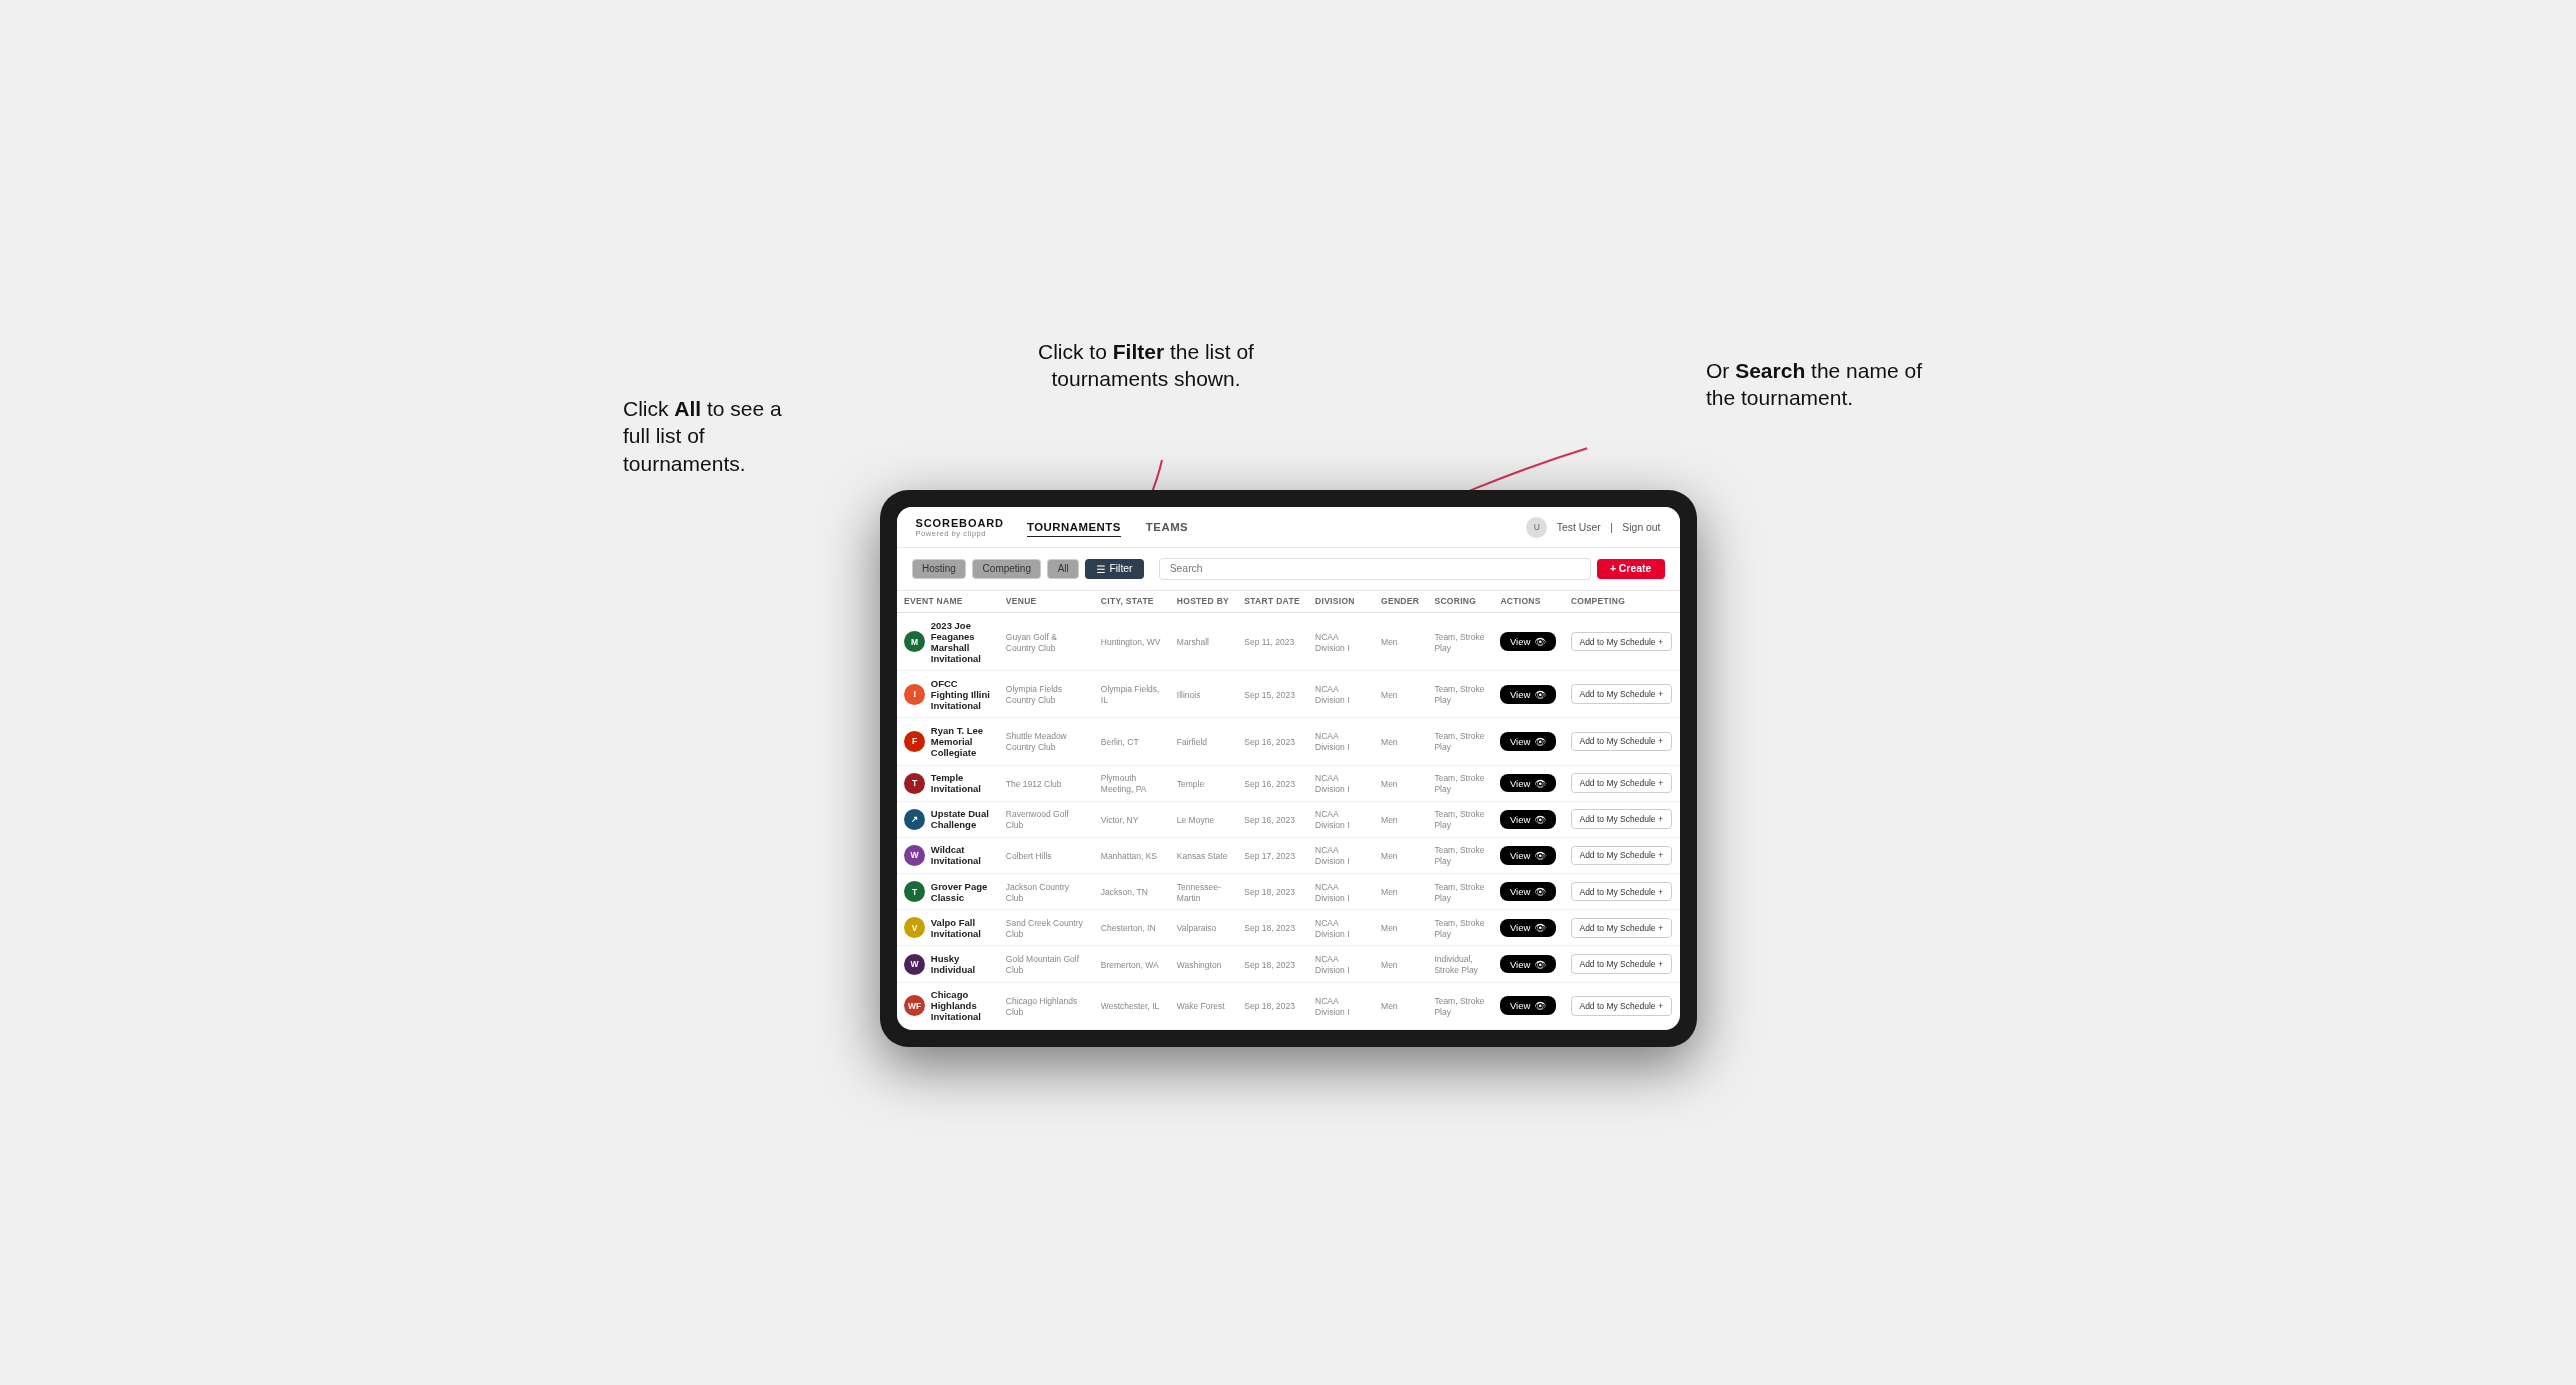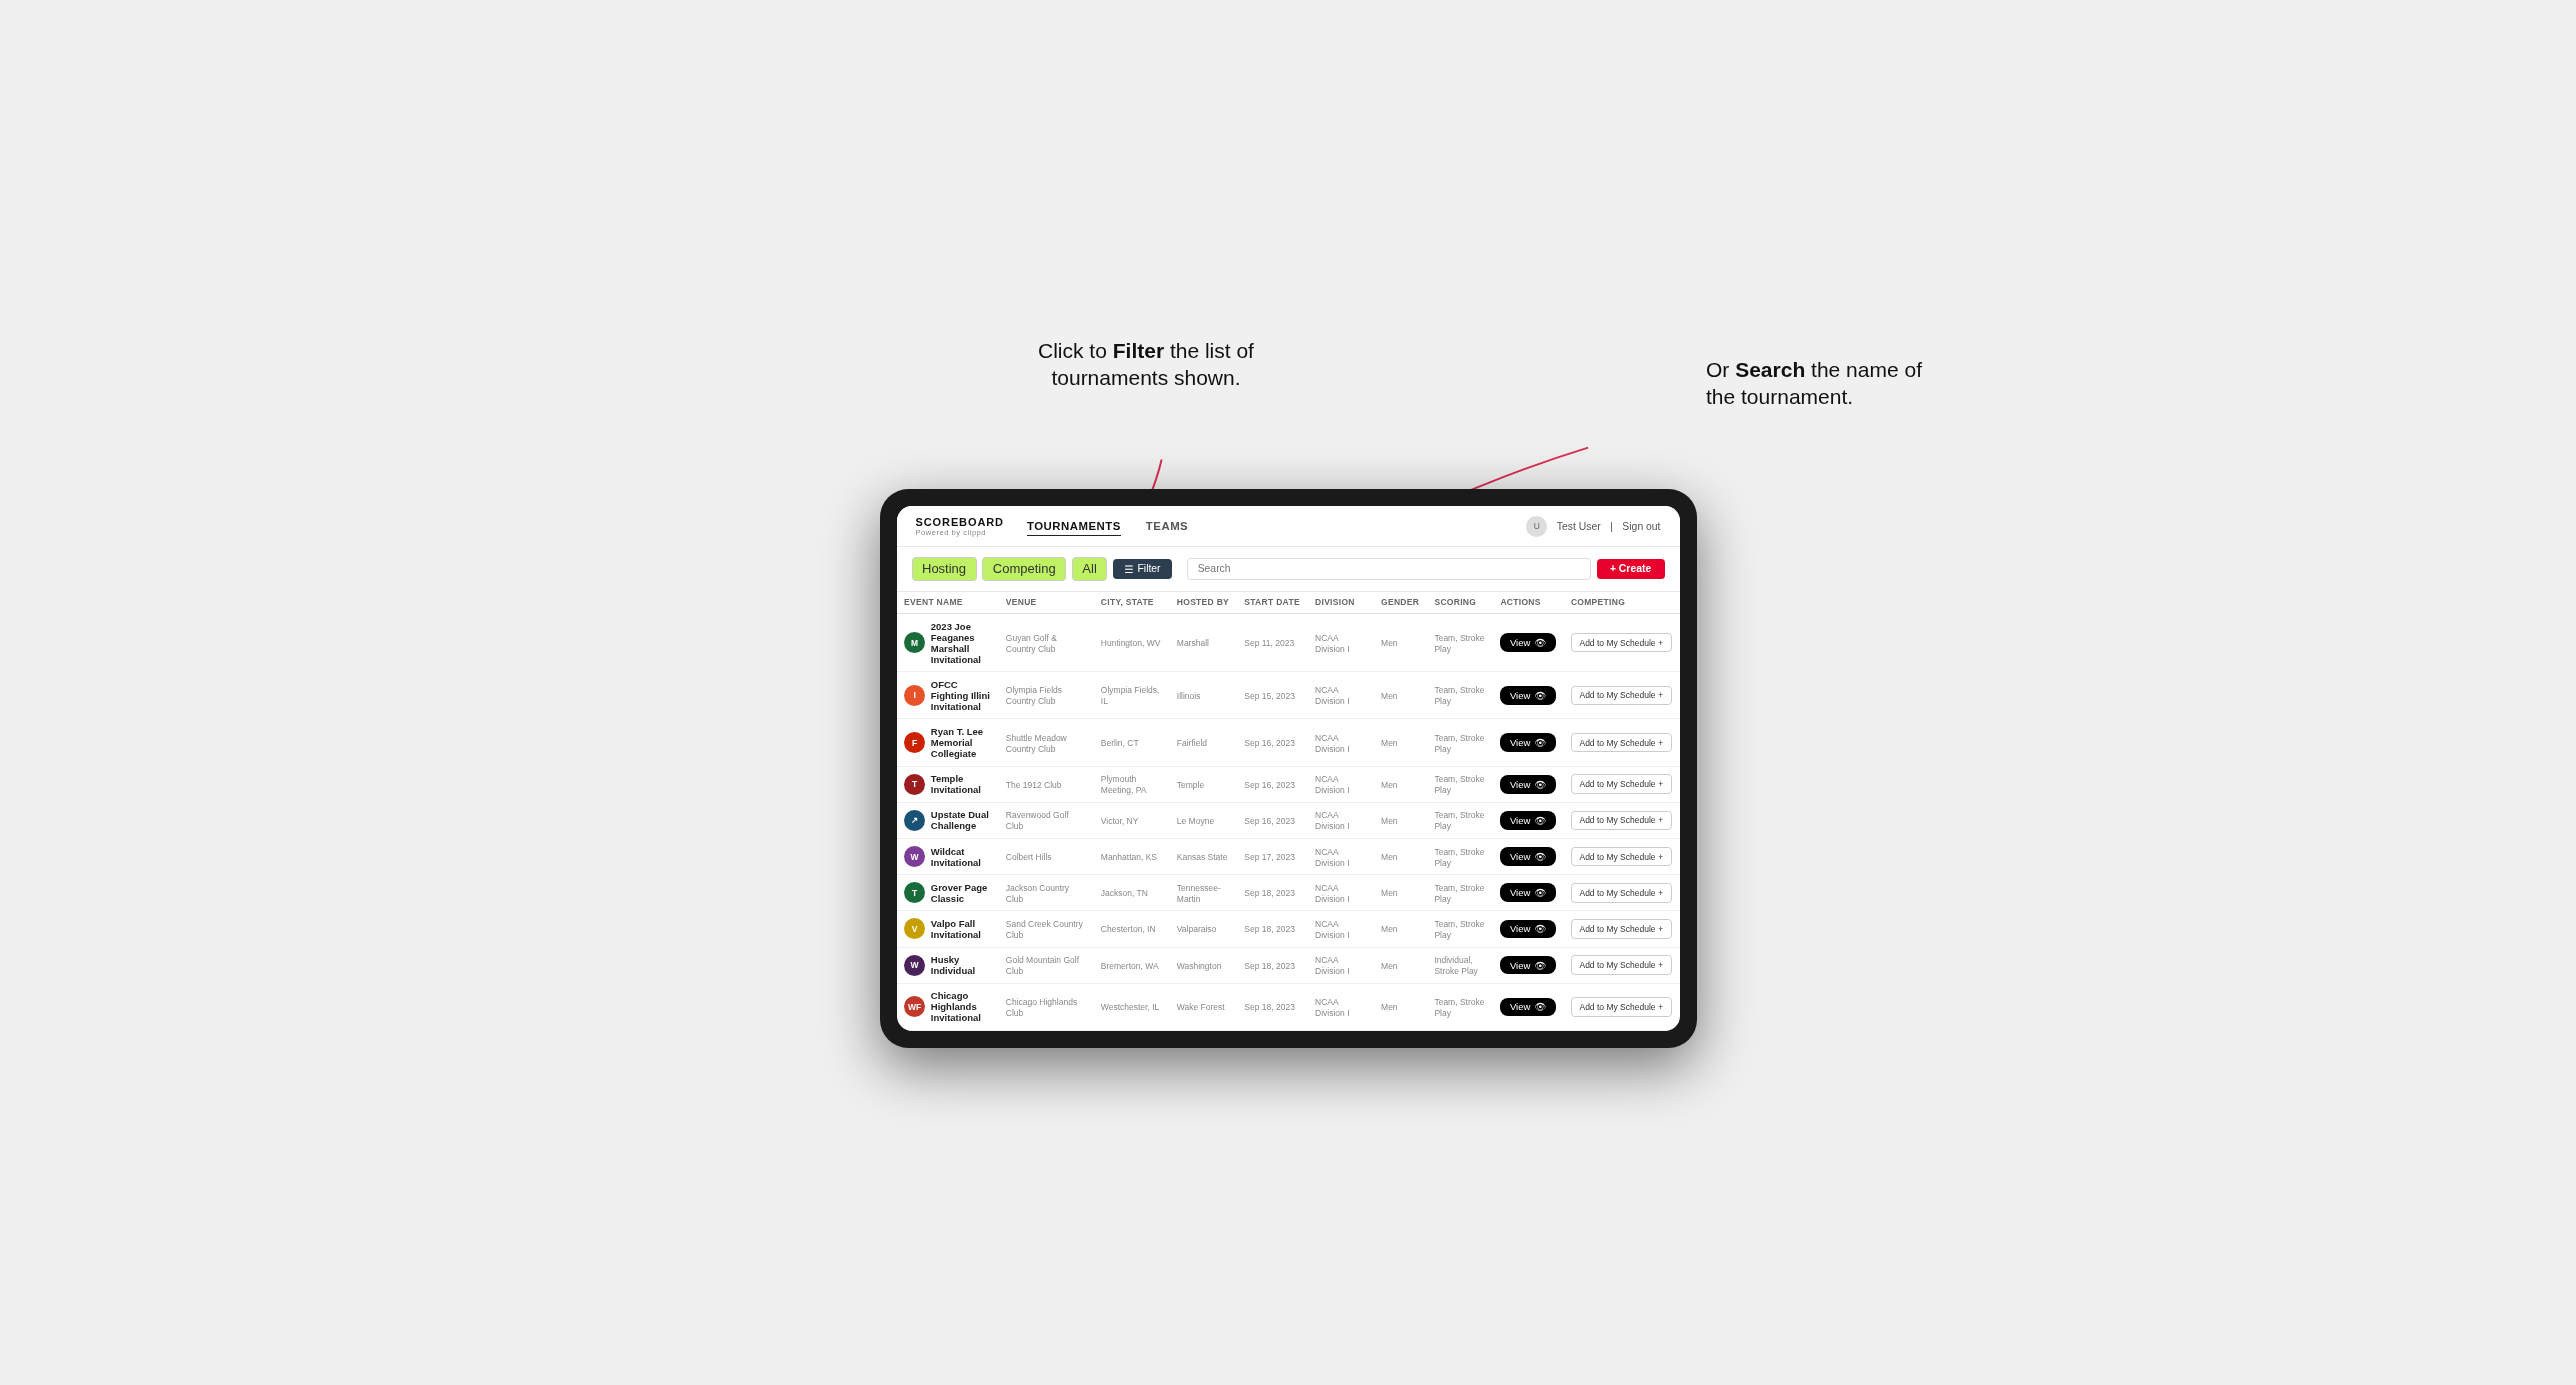--- a/index.html
+++ b/index.html
@@ -155,24 +155,24 @@
       padding: 9.5px 15px;
       gap: 5.7px;
       border-bottom: 0.9px solid #e8e8e8;
       background: #fff;
     }
 
     .filter-tab {
       padding: 3.8px 9.5px;
       border: 0.9px solid #ccc;
       border-radius: 3.8px;
-      font-size: 13px;
+      font-size: 10px;
       color: #333;
       cursor: pointer;
-      background: #bef264;
+      background: #a3a3a3;
     }
 
     .filter-btn {
       padding: 3.8px 11.4px;
       background: #2c3e50;
       color: #fff;
       border: none;
       border-radius: 3.8px;
       font-size: 10.4px;
       cursor: pointer;
@@ -290,20 +290,23 @@
     .col-gender { width: 38px; }
     .col-scoring { width: 66px; }
     .col-actions { width: 66px; }
     .col-competing { width: 114px; }
   </style>
 </head>
 <body>
 
 <div class="page-wrapper">
 
+  <div class="annotation annotation-topleft">
+    Click <strong>All</strong> to see a full list of tournaments.
+  </div>
 
   <div class="annotation annotation-topcenter">
     Click to <strong>Filter</strong> the list of tournaments shown.
   </div>
 
   <div class="annotation annotation-topright">
     Or <strong>Search</strong> the name of the tournament.
   </div>
 
   <svg class="arrows-svg" viewBox="0 0 1400 900" xmlns="http://www.w3.org/2000/svg">

